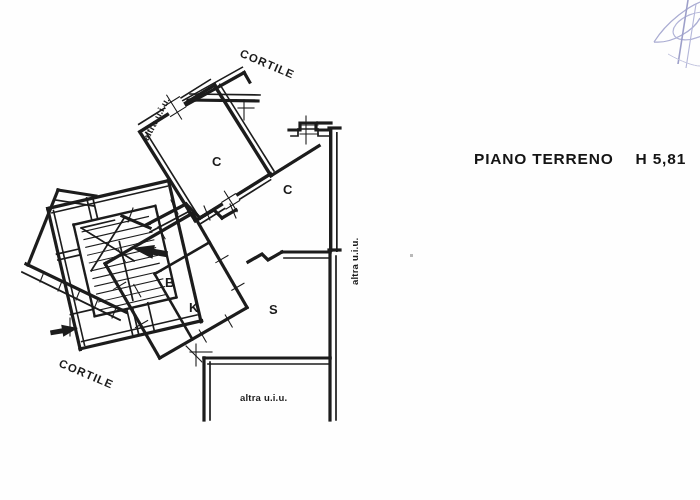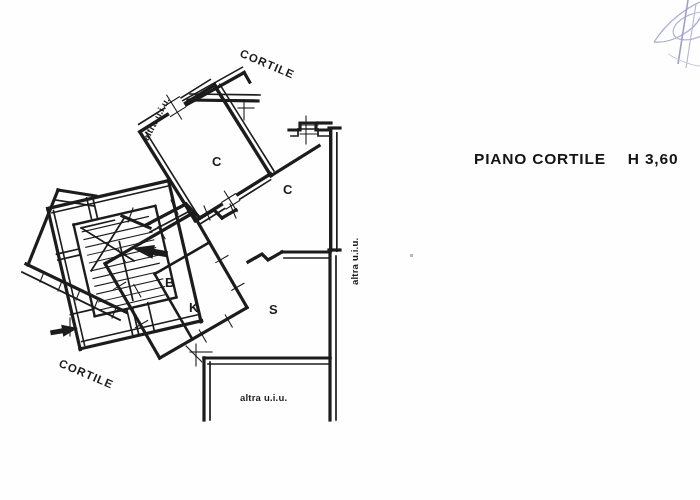--- a/index.html
+++ b/index.html
@@ -282,21 +282,21 @@
     <path fill="none" stroke="#7d80b8" stroke-width="1.6" d="M 688 0 L 678 64"></path>
     <path fill="none" stroke="#9a9dcc" stroke-width="1.1" d="M 696 4 L 686 68"></path>
     <path fill="none" stroke="#b0b3d6" stroke-width="1.0" d="M 668 54 C 682 62 694 66 700 66"></path>
   </g>
 
 </svg>
 
 <div id="speck"></div>
 
 <div id="title-block">
-  <span>PIANO CORTILE</span><span class="gap"></span><span>H  3,60</span>
+  <span>PIANO TERRENO</span><span class="gap"></span><span>H  5,81</span>
 </div>
 
 <div class="label-text cortile-label" style="left:243px; top:47px; transform: rotate(23deg); transform-origin: left top;">CORTILE</div>
 
 <div class="label-text cortile-label" style="left:62px; top:357px; transform: rotate(23deg); transform-origin: left top;">CORTILE</div>
 
 <div class="label-text altra-label" style="left:140px; top:137px; transform: rotate(-62deg); transform-origin: left top;">altra u.i.u.</div>
 
 <div class="label-text altra-label" style="left:349px; top:285px; transform: rotate(-90deg); transform-origin: left top;">altra u.i.u.</div>
 

